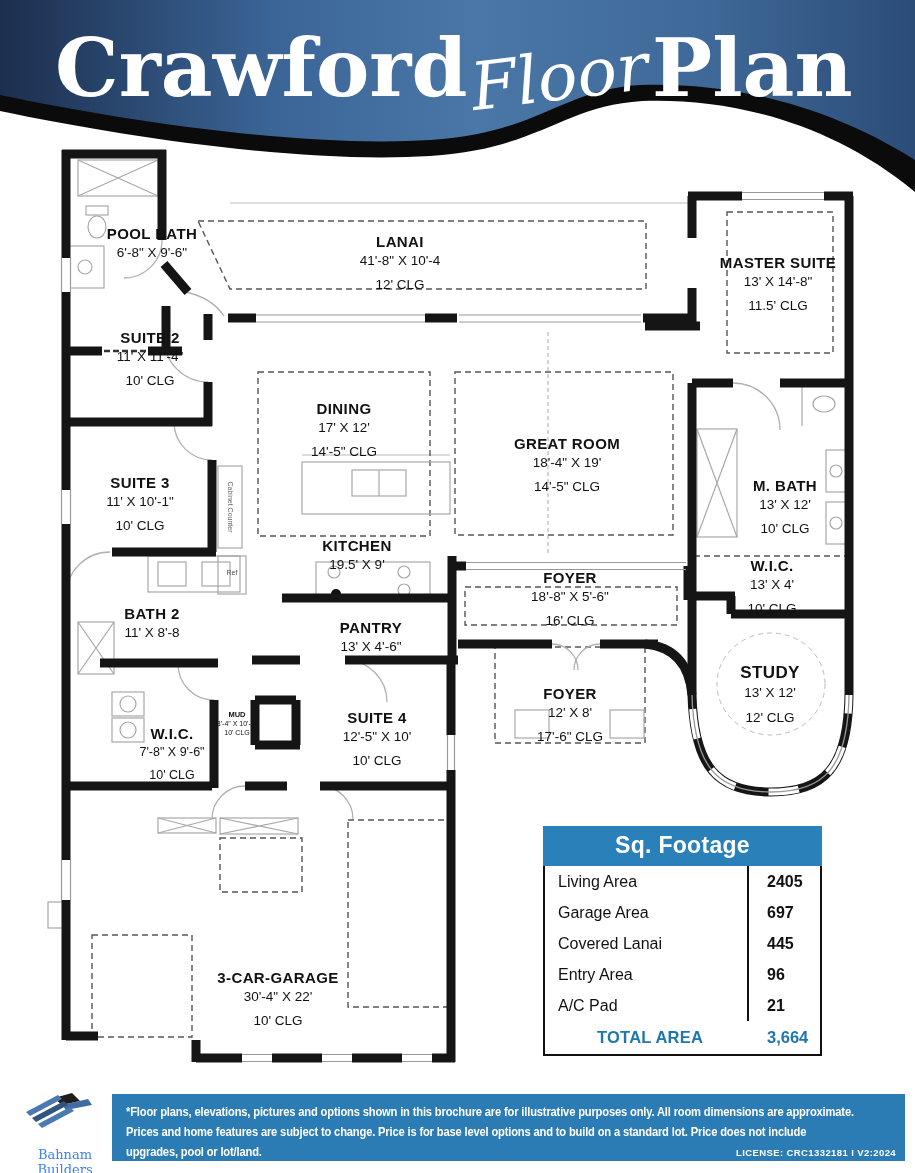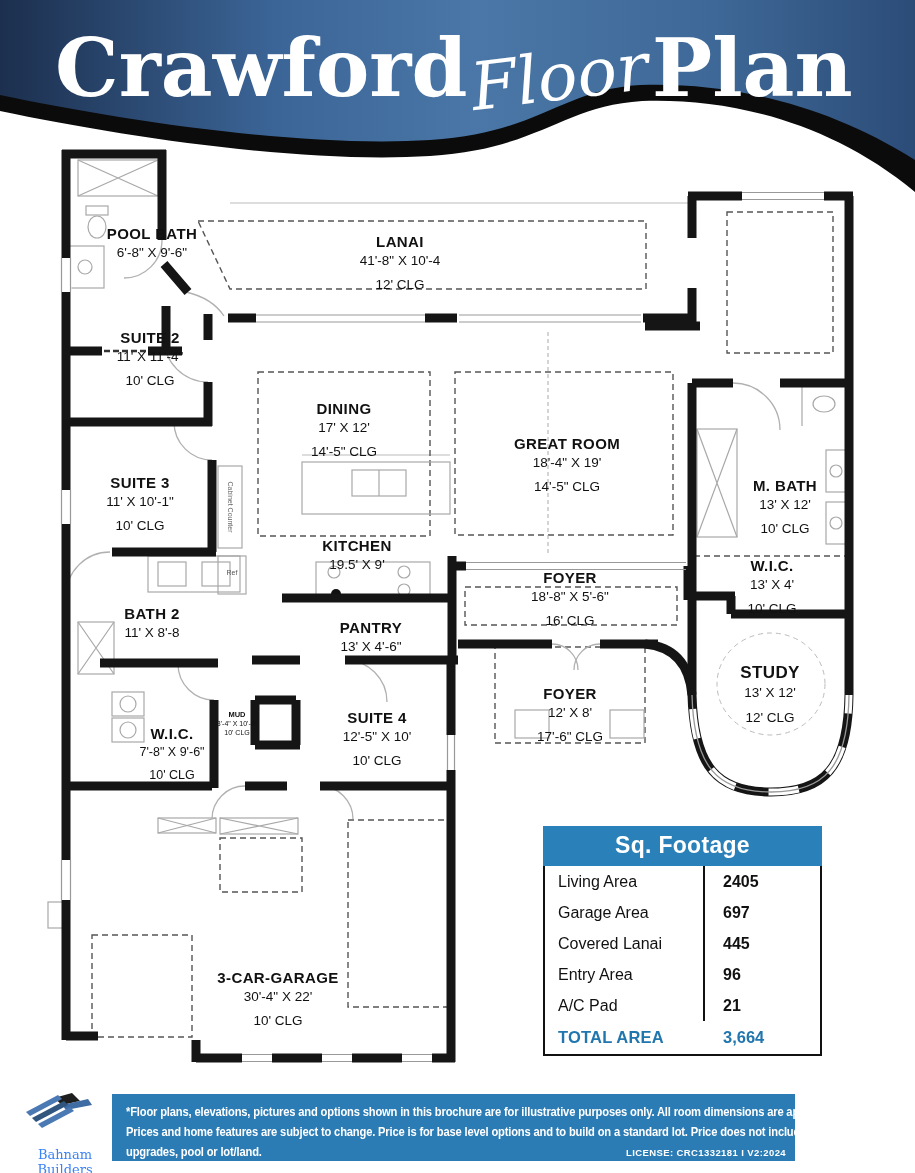--- a/index.html
+++ b/index.html
@@ -18,35 +18,35 @@
   .rl.tiny .rn{font-size:7.5px;letter-spacing:0;}
   .rl.tiny .rd,.rl.tiny .rc{font-size:7px;margin-top:0;line-height:1.25;}
   .vert{position:absolute;transform:translate(-50%,-50%) rotate(90deg);font-size:7px;
         color:#666;z-index:2;white-space:nowrap;}
   .tinytxt{position:absolute;transform:translateX(-50%);font-size:7px;color:#555;z-index:2;}
   
   .sqft{position:absolute;left:543px;top:826px;width:279px;z-index:4;}
   .sqft-head{background:#2a80b9;color:#fff;font-weight:bold;font-size:23px;text-align:center;
              padding:6px 0 7px 0;letter-spacing:.3px;}
   .sqft-body{border:2px solid #111;border-top:none;background:#fff;}
-  .sfrow{display:flex;align-items:center;height:31px;}
+  .sfrow{display:flex;align-items:center;height:31px;gap:44px;}
   .sfrow .l{width:145px;padding-left:13px;font-size:16px;color:#111;}
   .sfrow .v{flex:1;border-left:2px solid #111;padding-left:18px;font-size:16px;
             font-weight:bold;color:#111;height:100%;display:flex;align-items:center;}
   .sfrow.total{height:33px;}
-  .sfrow.total .l{font-weight:bold;color:#2176ae;font-size:16.5px;letter-spacing:.2px;}
+  .sfrow.total .l{font-weight:bold;color:#2176ae;font-size:16.5px;letter-spacing:.2px;text-align:right;}
   .sfrow.total .v{border-left-color:transparent;color:#2176ae;font-size:16.5px;}
   
   .footer-logo{position:absolute;left:14px;top:1086px;width:102px;z-index:4;text-align:center;}
   .logo-name{font-family:"DejaVu Serif",serif;font-size:13px;color:#3b82f6;
              margin-top:17px;}
   .logo-tagline{display:flex;align-items:center;gap:3px;margin-top:2px;color:#93abc9;
                 font-size:4.5px;letter-spacing:1.6px;font-weight:bold;}
   .logo-tagline::before,.logo-tagline::after{content:"";flex:1;border-top:1px solid #93abc9;}
-  .footer-box{position:absolute;left:112px;top:1094px;width:683px;height:67px;background:#2b7cb5;
+  .footer-box{position:absolute;left:112px;top:1094px;width:793px;height:67px;background:#2b7cb5;
               z-index:4;color:#fff;}
   .disc{position:absolute;left:14px;top:8px;right:10px;}
   .disc-line{font-size:13px;font-weight:bold;white-space:nowrap;transform:scaleX(.86);
              transform-origin:left top;line-height:1.52;letter-spacing:-.2px;}
   .license{position:absolute;right:9px;bottom:3px;font-size:9.5px;font-weight:bold;
            letter-spacing:.4px;}
 </style>
 </head>
 <body>
 
@@ -168,20 +168,25 @@
 
   <div class="rl" style="left:152px;top:224px">
     <span class="rn">POOL BATH</span>
     <span class="rd">6'-8" X 9'-6"</span>
   </div>
   <div class="rl" style="left:400px;top:232px">
     <span class="rn">LANAI</span>
     <span class="rd">41'-8" X 10'-4</span>
     <span class="rc">12' CLG</span>
   </div>
+  <div class="rl" style="left:778px;top:253px">
+    <span class="rn">MASTER SUITE</span>
+    <span class="rd">13' X 14'-8"</span>
+    <span class="rc">11.5' CLG</span>
+  </div>
   <div class="rl" style="left:150px;top:328px">
     <span class="rn">SUITE 2</span>
     <span class="rd">11' X 11'-4"</span>
     <span class="rc">10' CLG</span>
   </div>
   <div class="rl" style="left:344px;top:399px">
     <span class="rn">DINING</span>
     <span class="rd">17' X 12'</span>
     <span class="rc">14'-5" CLG</span>
   </div>

